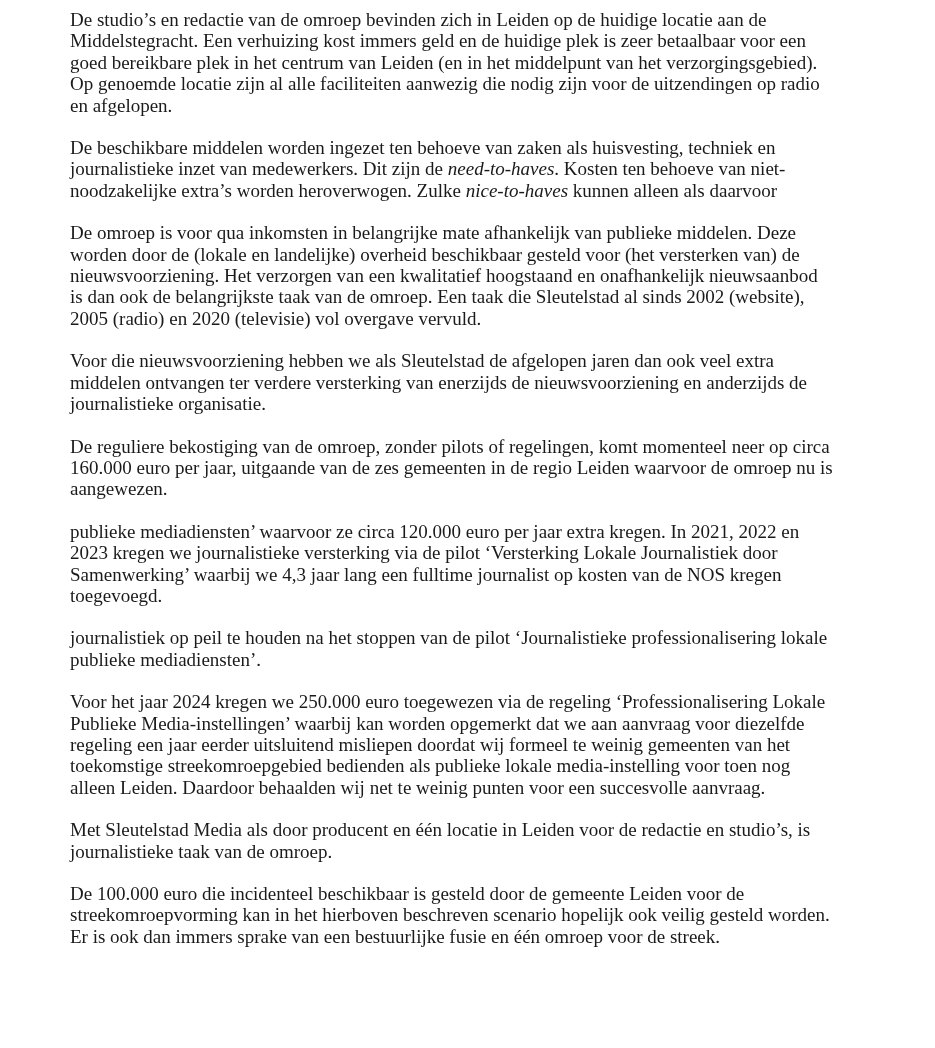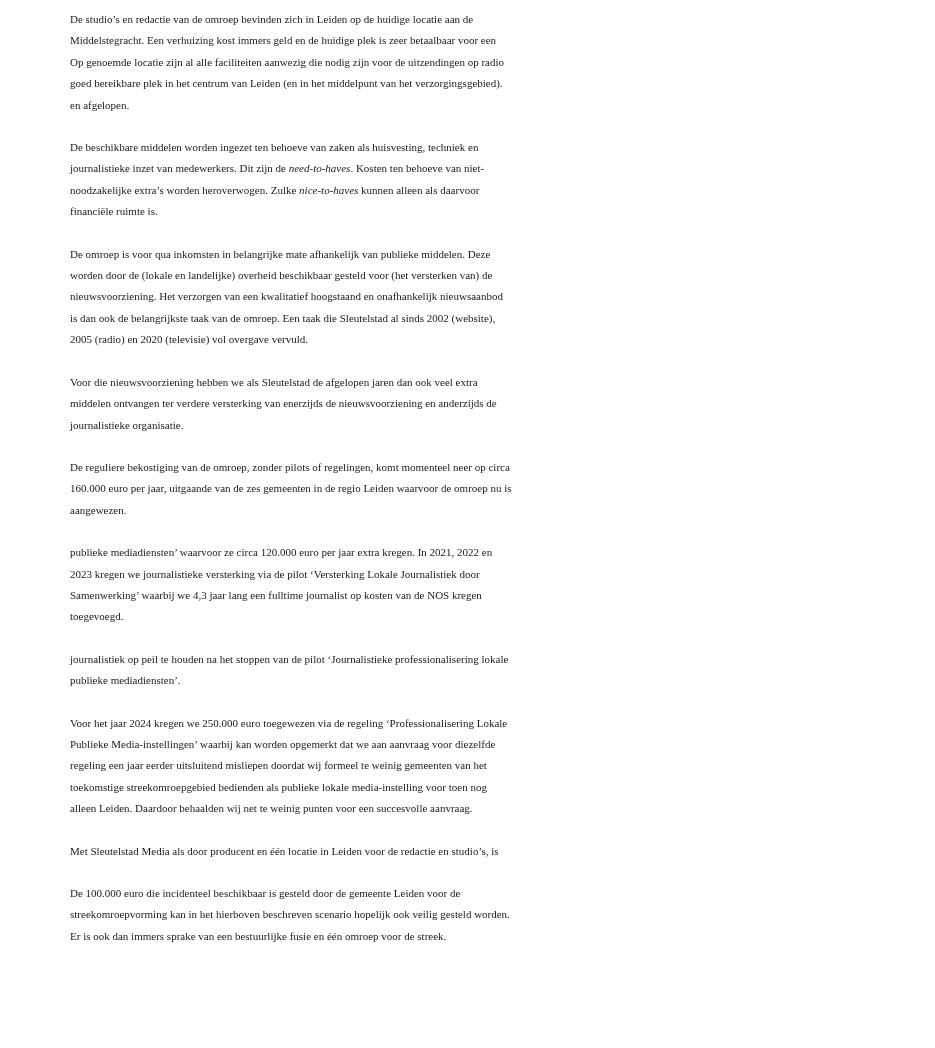--- a/index.html
+++ b/index.html
@@ -1,40 +1,39 @@
 <!DOCTYPE html>
 <html><head>
 <meta charset="utf-8">
 <style>
   html, body { margin: 0; padding: 0; background: #ffffff; }
   body {
     width: 935px; height: 1048px; overflow: hidden; position: relative;
     font-family: "Liberation Serif", serif; color: #1a1a1a;
   }
   .page { position: absolute; left: 70px; top: 9px; width: 840px; }
-  .para { margin: 0 0 21px 0; font-size: 11px; line-height: 21.4px; }
+  .para { margin: 0 0 21px 0; font-size: 19px; line-height: 21.4px; }
   .line { display: block; white-space: nowrap; }
   em { }
 </style>
 </head>
 <body>
 
 <div class="page" id="page">
     <p class="para">
       <span class="line">De studio’s en redactie van de omroep bevinden zich in Leiden op de huidige locatie aan de</span>
       <span class="line">Middelstegracht. Een verhuizing kost immers geld en de huidige plek is zeer betaalbaar voor een</span>
+      <span class="line">goed bereikbare plek in het centrum van Leiden (en in het middelpunt van het verzorgingsgebied).</span>
       <span class="line">Op genoemde locatie zijn al alle faciliteiten aanwezig die nodig zijn voor de uitzendingen op radio</span>
-      <span class="line">goed bereikbare plek in het centrum van Leiden (en in het middelpunt van het verzorgingsgebied).</span>
       <span class="line">en afgelopen.</span>
     </p>
     <p class="para">
       <span class="line">De beschikbare middelen worden ingezet ten behoeve van zaken als huisvesting, techniek en</span>
       <span class="line">journalistieke inzet van medewerkers. Dit zijn de <em>need-to-haves</em>. Kosten ten behoeve van niet-</span>
       <span class="line">noodzakelijke extra’s worden heroverwogen. Zulke <em>nice-to-haves</em> kunnen alleen als daarvoor</span>
-      <span class="line">financiële ruimte is.</span>
     </p>
     <p class="para">
       <span class="line">De omroep is voor qua inkomsten in belangrijke mate afhankelijk van publieke middelen. Deze</span>
       <span class="line">worden door de (lokale en landelijke) overheid beschikbaar gesteld voor (het versterken van) de</span>
       <span class="line">nieuwsvoorziening. Het verzorgen van een kwalitatief hoogstaand en onafhankelijk nieuwsaanbod</span>
       <span class="line">is dan ook de belangrijkste taak van de omroep. Een taak die Sleutelstad al sinds 2002 (website),</span>
       <span class="line">2005 (radio) en 2020 (televisie) vol overgave vervuld.</span>
     </p>
     <p class="para">
       <span class="line">Voor die nieuwsvoorziening hebben we als Sleutelstad de afgelopen jaren dan ook veel extra</span>
@@ -58,19 +57,20 @@
     </p>
     <p class="para">
       <span class="line">Voor het jaar 2024 kregen we 250.000 euro toegewezen via de regeling ‘Professionalisering Lokale</span>
       <span class="line">Publieke Media-instellingen’ waarbij kan worden opgemerkt dat we aan aanvraag voor diezelfde</span>
       <span class="line">regeling een jaar eerder uitsluitend misliepen doordat wij formeel te weinig gemeenten van het</span>
       <span class="line">toekomstige streekomroepgebied bedienden als publieke lokale media-instelling voor toen nog</span>
       <span class="line">alleen Leiden. Daardoor behaalden wij net te weinig punten voor een succesvolle aanvraag.</span>
     </p>
     <p class="para">
       <span class="line">Met Sleutelstad Media als door producent en één locatie in Leiden voor de redactie en studio’s, is</span>
+      <span class="line">journalistieke taak van de omroep.</span>
     </p>
     <p class="para">
       <span class="line">De 100.000 euro die incidenteel beschikbaar is gesteld door de gemeente Leiden voor de</span>
       <span class="line">streekomroepvorming kan in het hierboven beschreven scenario hopelijk ook veilig gesteld worden.</span>
       <span class="line">Er is ook dan immers sprake van een bestuurlijke fusie en één omroep voor de streek.</span>
     </p>
   </div>
 
 </body></html>

